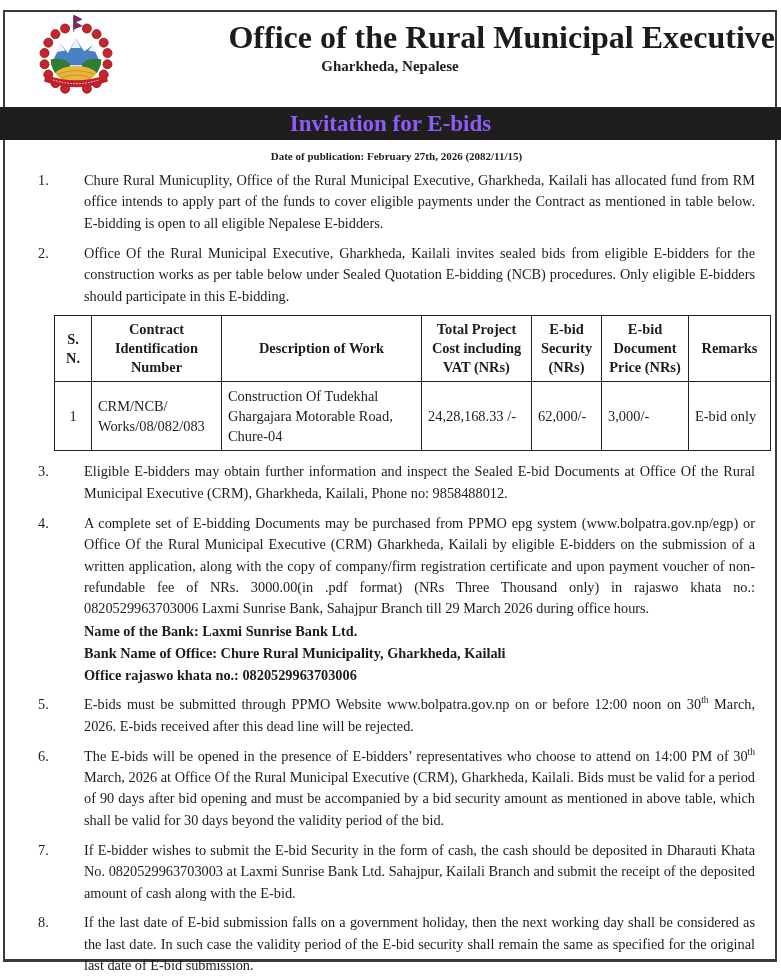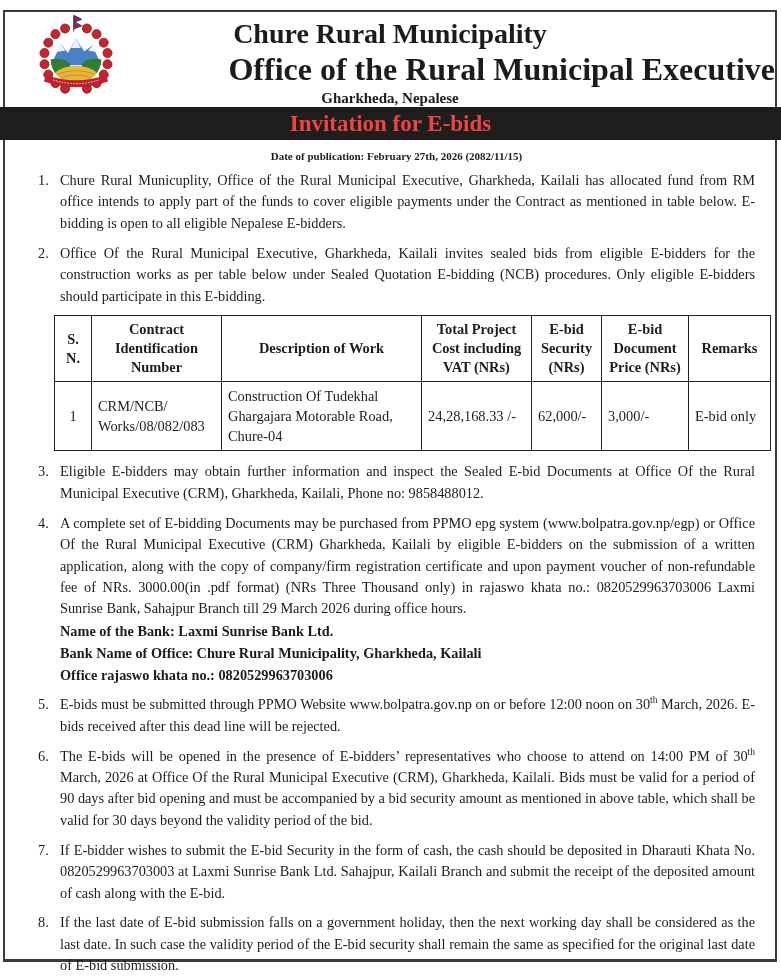--- a/index.html
+++ b/index.html
@@ -12,28 +12,28 @@
   }
   
   .header { position:relative; padding-top:6px; height:95px; }
   .emblem { position:absolute; left:30px; top:2px; width:82px; height:86px; }
   .t1 { text-align:center; font-weight:bold; font-size:28px; line-height:32px; }
   .t2 { text-align:right; font-weight:bold; font-size:32px; line-height:38px; }
   .t3 { text-align:center; font-weight:bold; font-size:15px; line-height:20px; }
   
   .banner {
     position:relative; margin-left:-5px; width:781px; height:33px;
-    background:#201d1d; color:#ef4444; text-align:center;
+    background:#201d1d; color:#8b5cf6; text-align:center;
     font-weight:bold; font-size:23px; line-height:33px;
   }
   .content { padding:0 20px 0 33px; }
   .dateline { text-align:center; font-weight:bold; font-size:11px; margin-top:10px; margin-bottom:8px; }
   .item { display:flex; margin-bottom:8.5px; }
   .num { width:22px; flex-shrink:0; font-size:14.3px; line-height:21.4px; }
-  .itxt { flex:1; text-align:justify; font-size:14.3px; line-height:21.4px; }
+  .itxt { flex:1; text-align:justify; font-size:14.3px; line-height:21.4px;margin-left:24px; }
   .doclink { color:inherit; text-decoration-color:#3a3ad0; text-decoration-thickness:1.5px; cursor:pointer; }
   sup { font-size:9.5px; line-height:0; }
   .bankline { font-weight:bold; text-align:left; line-height:22px; }
   
   table.bids { width:100%; border-collapse:collapse; margin:2px 0 10px 16px; }
   table.bids th, table.bids td { border:1.6px solid #222; font-size:14.4px; padding:4px 6px; }
   table.bids th { font-weight:bold; text-align:center; line-height:19px; height:56px; vertical-align:middle; }
   table.bids td { height:64px; vertical-align:middle; line-height:20px; text-align:left; }
   table.bids td.c { text-align:center; }
 </style>
@@ -82,21 +82,20 @@
               <circle cx="36.7" cy="17.3" r="5.5"></circle>
           </g>
           <path d="M13 74 Q50 87 87 74 L89 82 Q50 96 11 82 Z" fill="#c21e2e"></path>
           <path d="M22 80 Q50 89 78 80" stroke="#ffffff" stroke-width="1" fill="none" stroke-dasharray="2 1.6"></path>
           <g>
             <rect x="46.5" y="1" width="1.4" height="20" fill="#6d4a24"></rect>
             <path d="M48 1.5 L57 6 L48.5 9.5 L57 14 L48 17.5 Z" fill="#c8102e" stroke="#1a3e8f" stroke-width="1.2"></path>
           </g>
         </svg>
       </div>
-      <div class="t1">Chure Rural Municipality</div>
       <div class="t2">Office of the Rural Municipal Executive</div>
       <div class="t3">Gharkheda, Nepalese</div>
     </div>
 
     <div class="banner">Invitation for E-bids</div>
 
     <div class="content">
       <div class="dateline">Date of publication: February 27th, 2026 (2082/11/15)</div>
 
       <div class="item">

